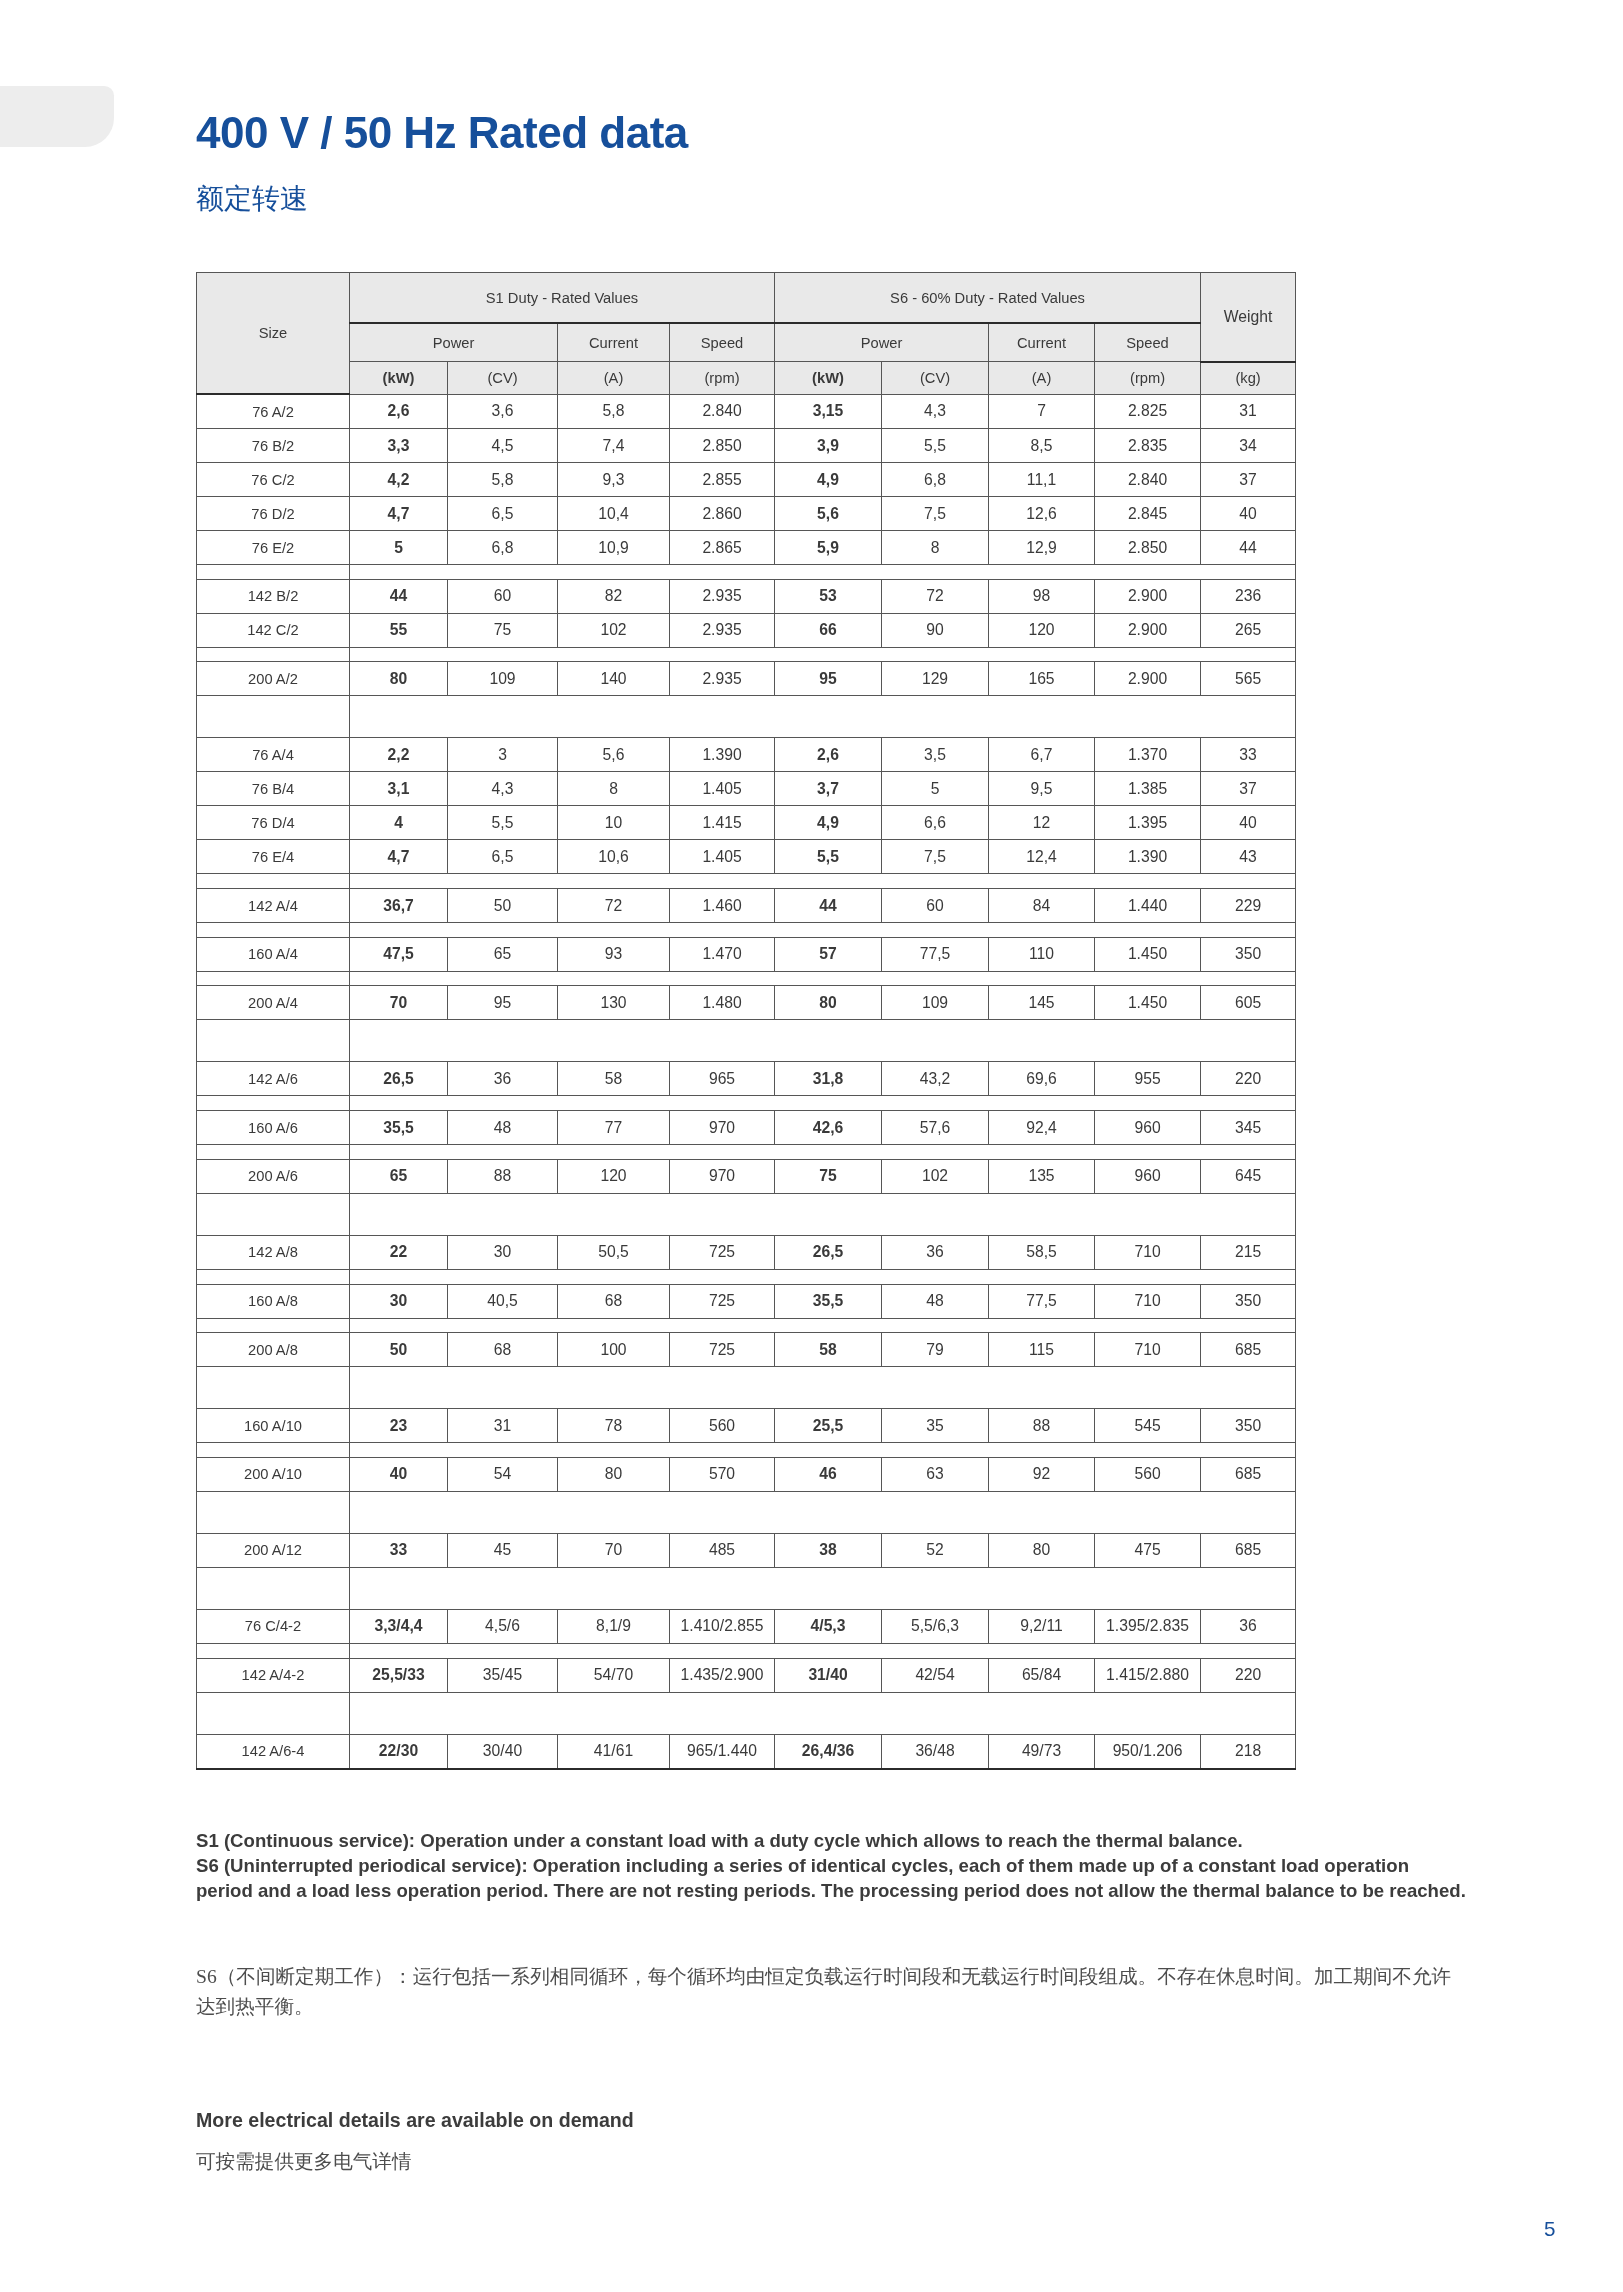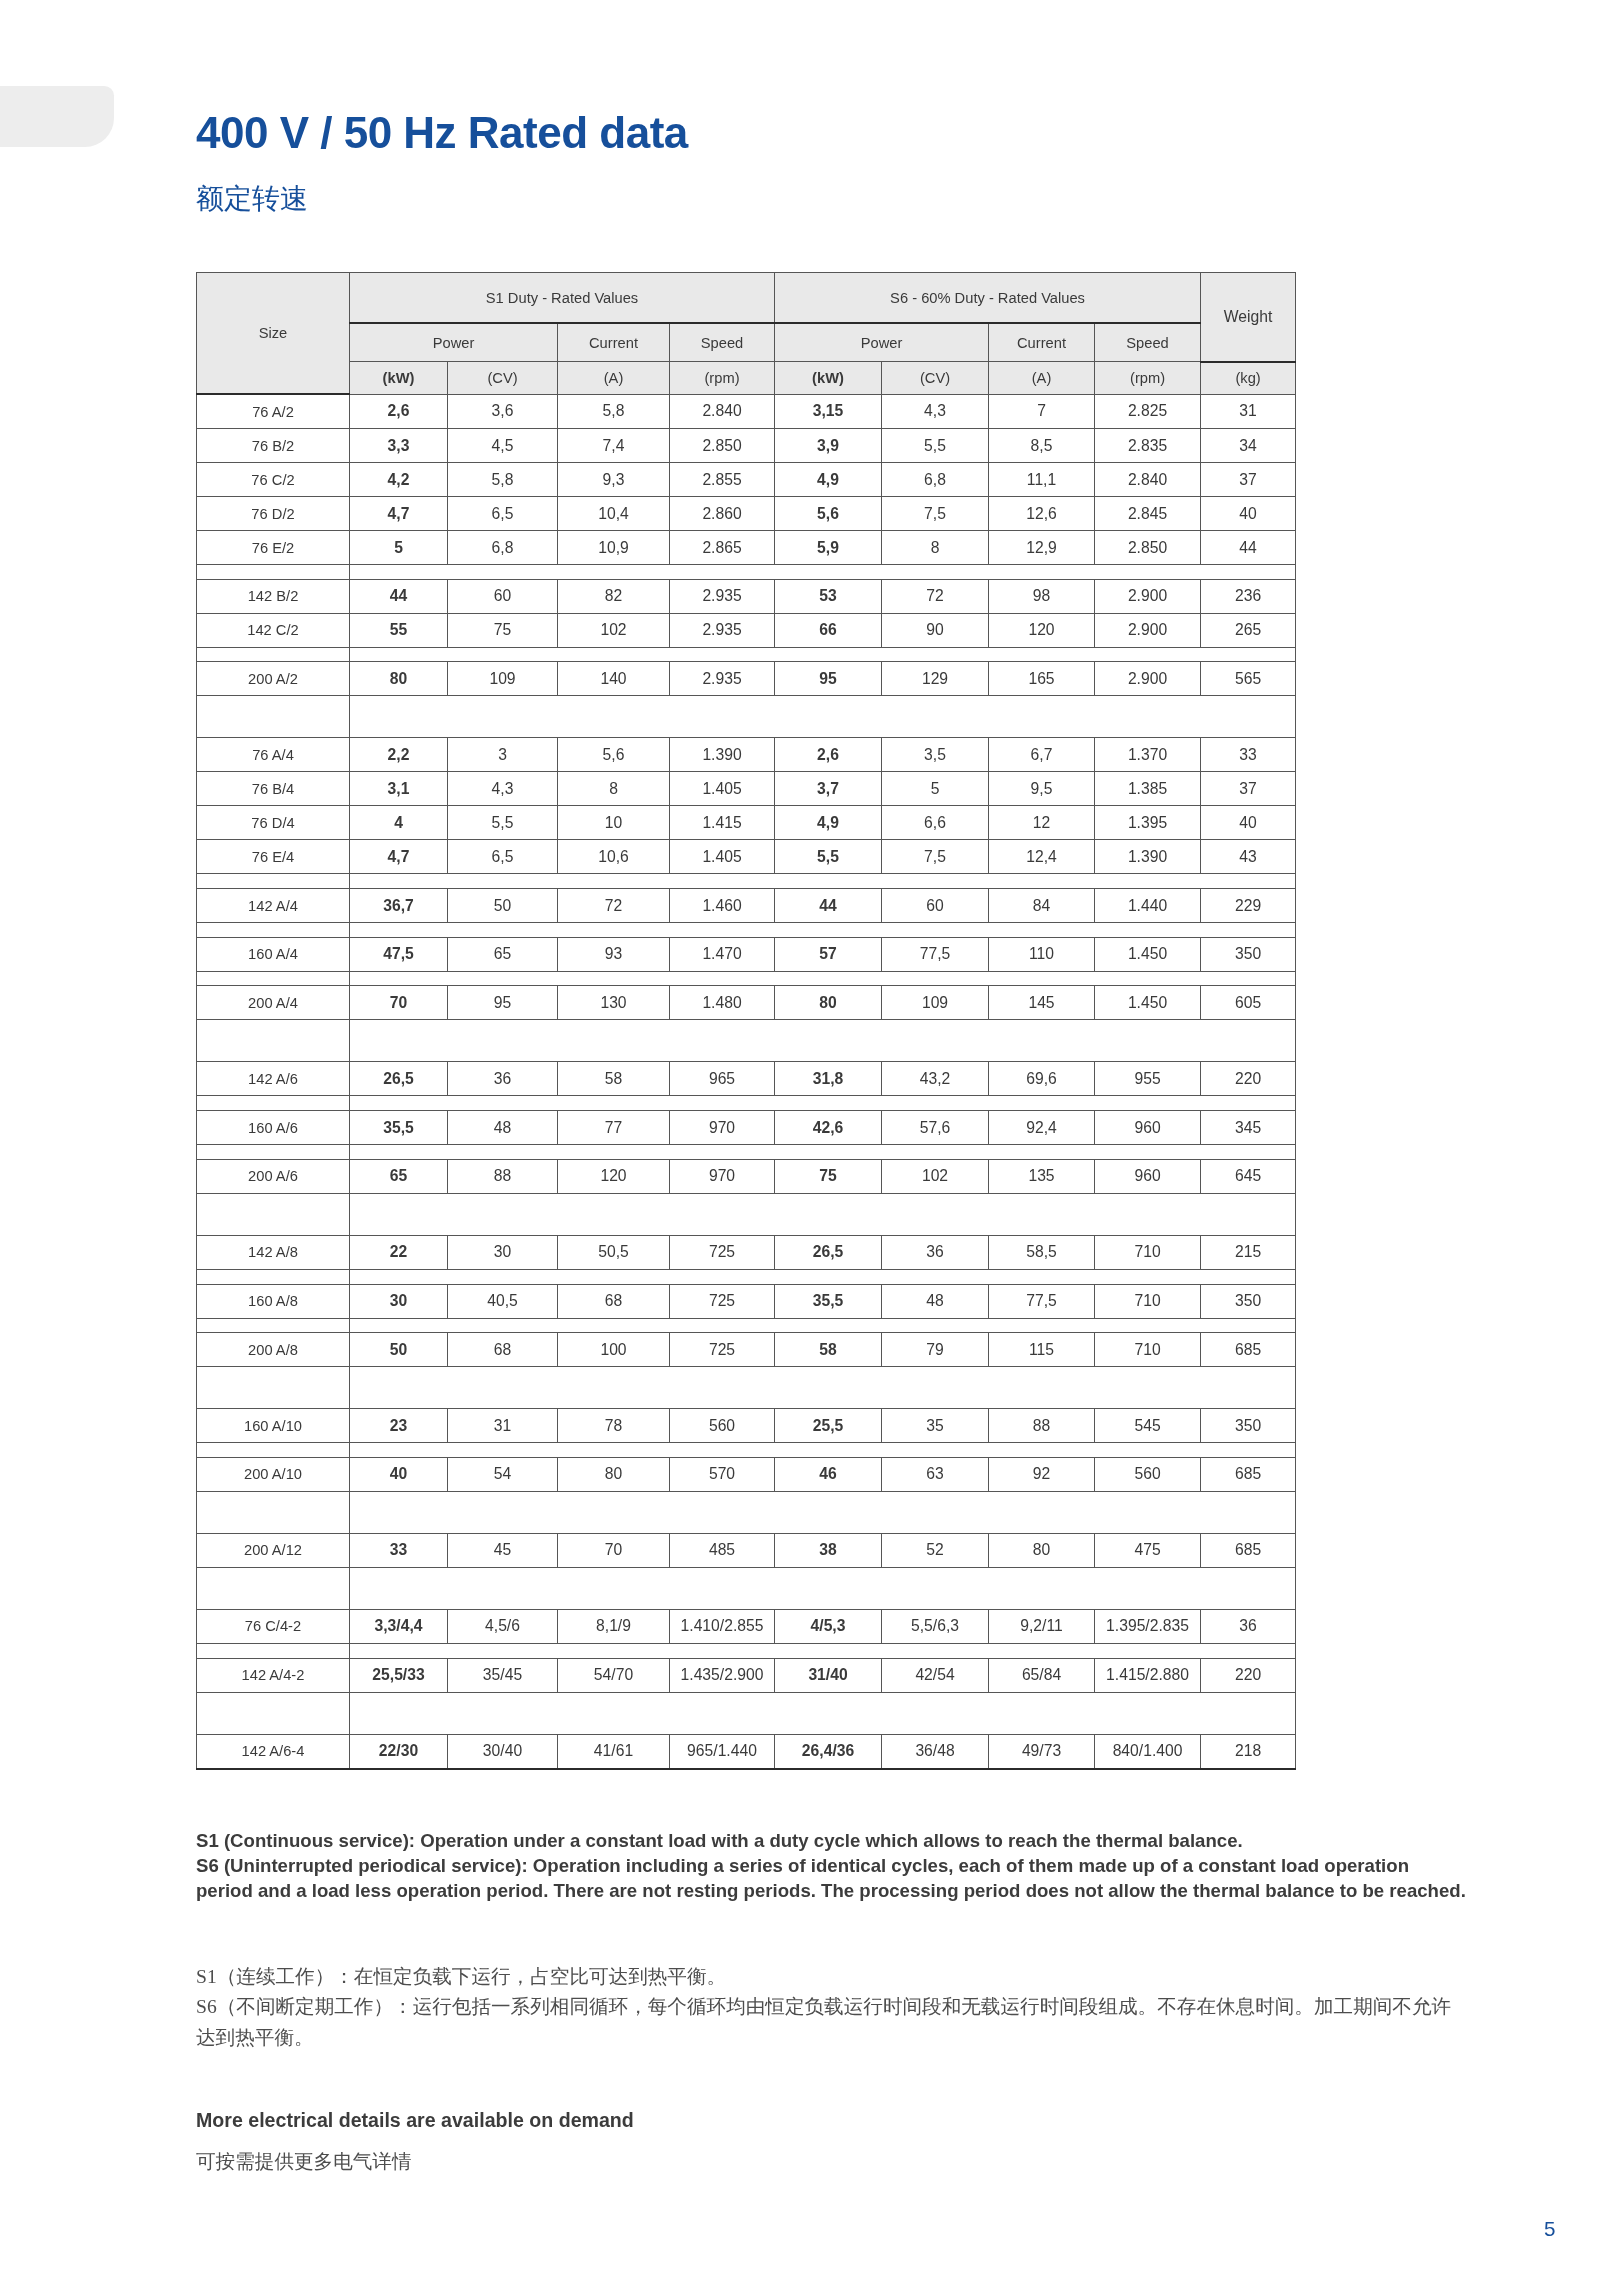--- a/index.html
+++ b/index.html
@@ -520,33 +520,32 @@
       </tr>
       <tr>
         <td class="size-col">142 A/6-4</td>
         <td class="bold-val">22/30</td>
         <td>30/40</td>
         <td>41/61</td>
         <td>965/1.440</td>
         <td class="bold-val sec-left">26,4/36</td>
         <td>36/48</td>
         <td>49/73</td>
-        <td>840/1.400</td>
+        <td>950/1.206</td>
         <td class="sec-left weight-col">218</td>
       </tr>
     </tbody>
 </table>
 
 <div class="notes-en">
   <p>S1 (Continuous service): Operation under a constant load with a duty cycle which allows to reach the thermal balance.</p>
   <p>S6 (Uninterrupted periodical service): Operation including a series of identical cycles, each of them made up of a constant load operation period and a load less operation period. There are not resting periods. The processing period does not allow the thermal balance to be reached.</p>
 </div>
 
 <div class="notes-zh">
-  <p>S1（连续工作）：在恒定负载下运行，占空比可达到热平衡。</p>
   <p>S6（不间断定期工作）：运行包括一系列相同循环，每个循环均由恒定负载运行时间段和无载运行时间段组成。不存在休息时间。加工期间不允许达到热平衡。</p>
 </div>
 
 <div class="more-en">More electrical details are available on demand</div>
 <div class="more-zh">可按需提供更多电气详情</div>
 
 <div class="page-num">5</div>
 
 
 </body></html>

